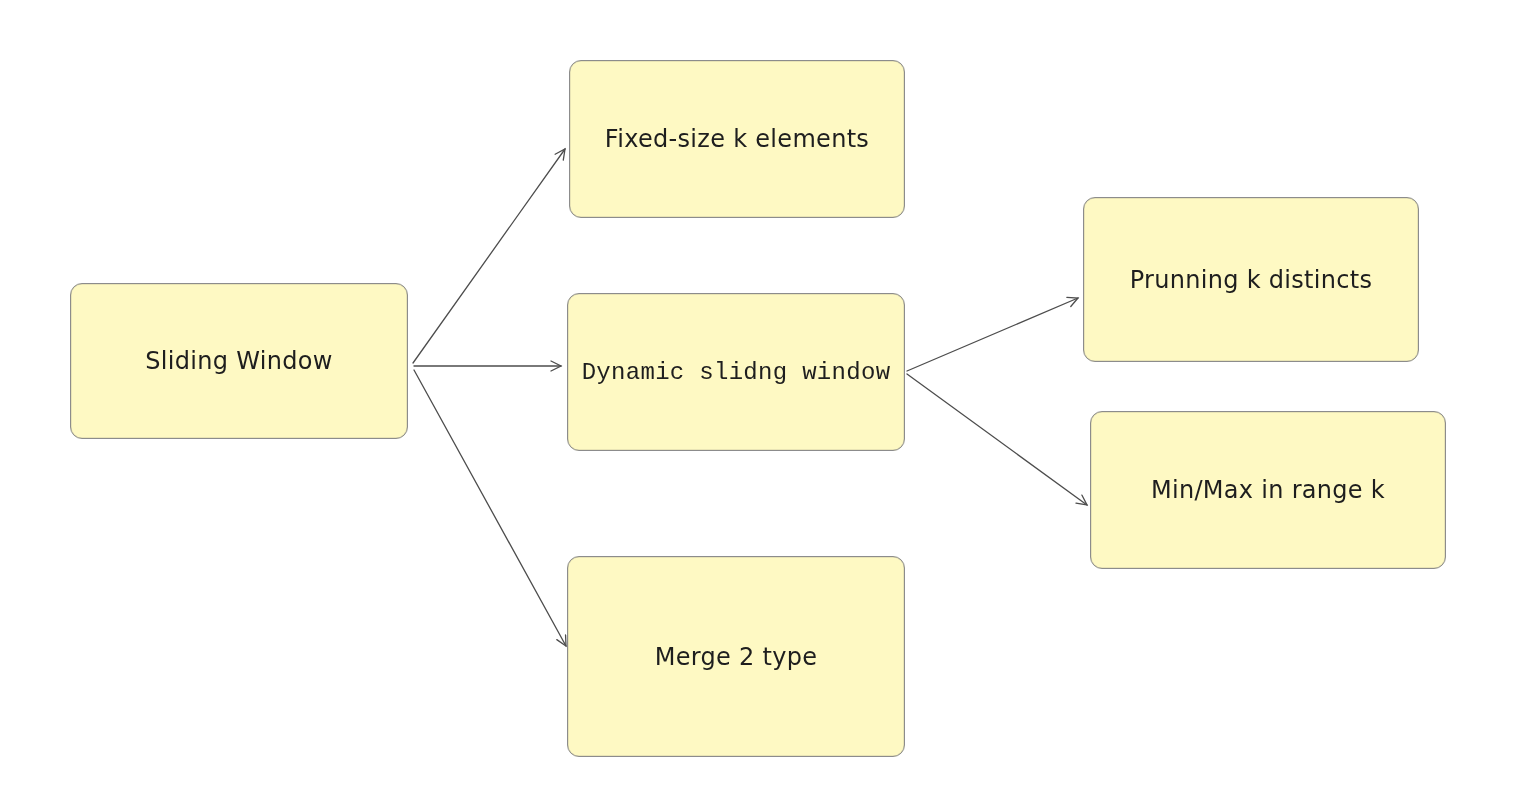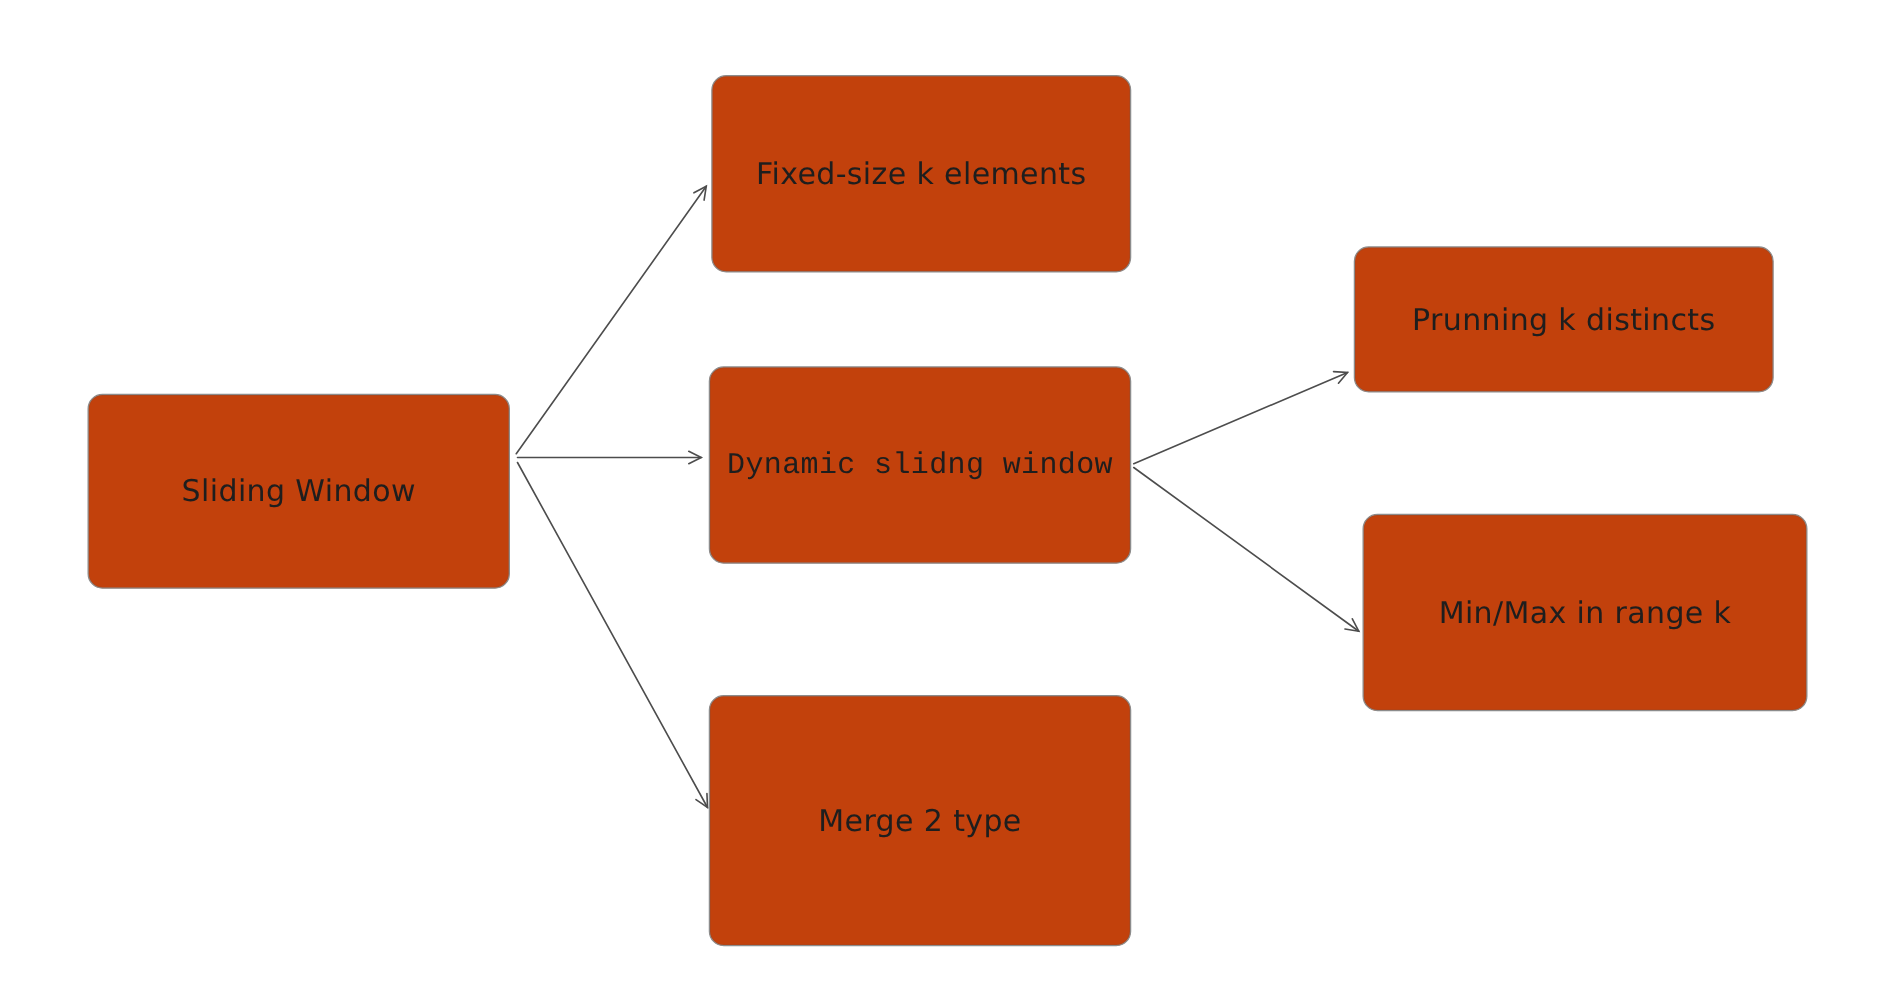--- a/index.html
+++ b/index.html
@@ -13,39 +13,39 @@
     width: 1516px;
     height: 786px;
     background: #ffffff;
     overflow: hidden;
   }
   .node {
     position: absolute;
     box-sizing: border-box;
     border: 1.6px solid #8c8c8c;
     border-radius: 12px;
-    background: #c2410c;
+    background: #fef9c3;
     display: flex;
     align-items: center;
     justify-content: center;
     box-shadow: inset 0 0 0 0.5px rgba(90,90,90,0.25);
   }
   .node .label {
     color: #1e1e1e;
     font-size: 24px;
     letter-spacing: 0.3px;
     white-space: nowrap;
     text-align: center;
   }
   
-  #node-sliding-window { left: 70px;   top: 283px; width: 338px; height: 156px; margin-top: 32px; }
+  #node-sliding-window { left: 70px;   top: 283px; width: 338px; height: 156px; }
   #node-fixed-size     { left: 569px;  top: 60px;  width: 336px; height: 158px; }
   #node-dynamic        { left: 567px;  top: 293px; width: 338px; height: 158px; font-family: Liberation Mono, monospace; }
   #node-merge          { left: 567px;  top: 556px; width: 338px; height: 201px; }
-  #node-prunning       { left: 1083px; top: 197px; width: 336px; height: 117px; }
+  #node-prunning       { left: 1083px; top: 197px; width: 336px; height: 165px; }
   #node-minmax         { left: 1090px; top: 411px; width: 356px; height: 158px; }
 
   svg.edges {
     position: absolute;
     left: 0; top: 0;
     width: 1516px;
     height: 786px;
   }
   svg.edges path.edge-line {
     fill: none;

